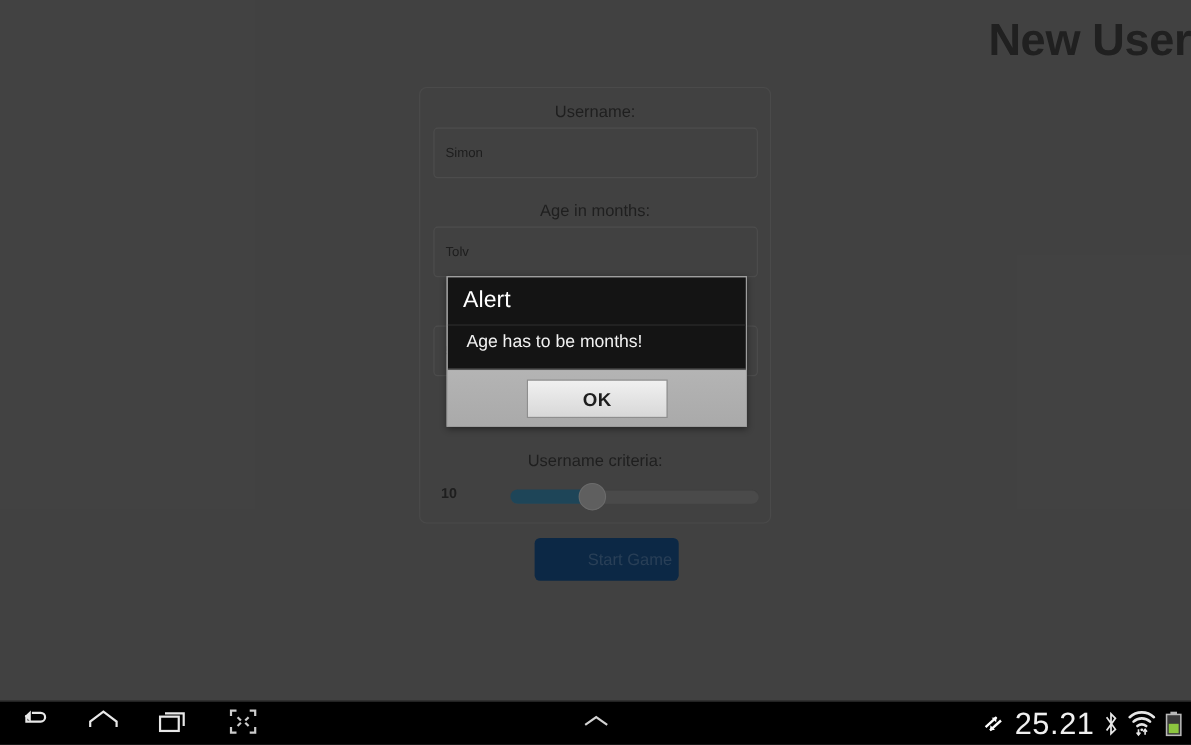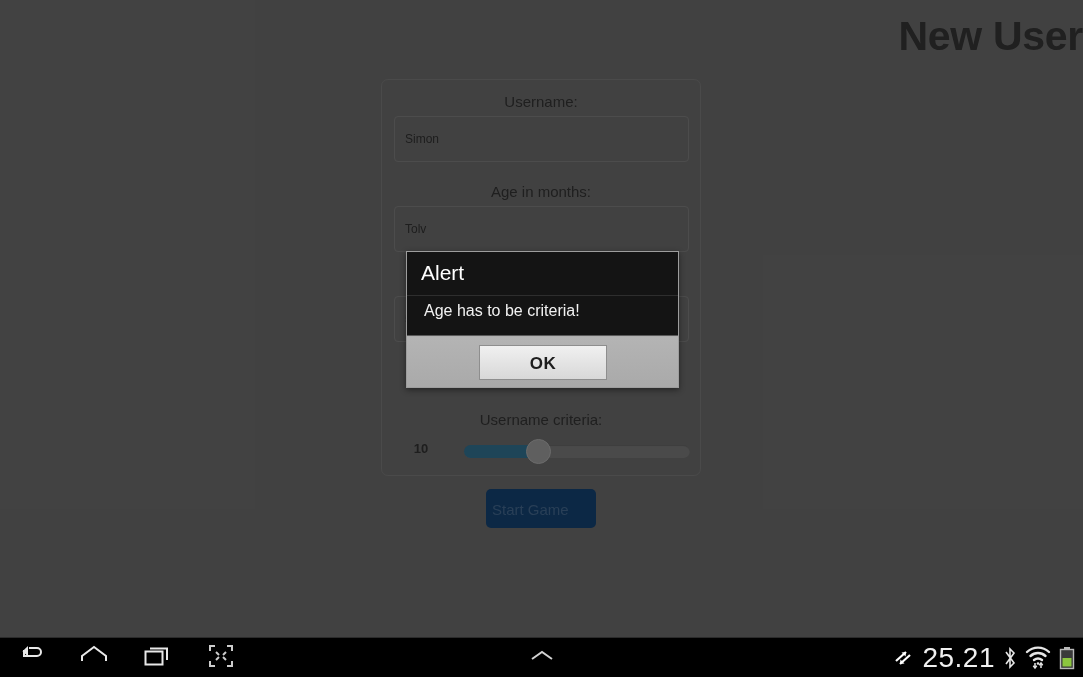--- a/index.html
+++ b/index.html
@@ -92,21 +92,21 @@
     left: 12px;
     top: 357px;
     width: 296px;
     height: 30px;
   }
   #slider-value {
     position: absolute;
     left: 7px;
     top: 4px;
     width: 40px;
-    text-align: center;
+    text-align: left;
     font-size: 13px;
     font-weight: bold;
     color: #2b2b2b;
   }
   #slider-track {
     position: absolute;
     left: 70px;
     top: 8px;
     width: 226px;
     height: 13px;
@@ -132,29 +132,29 @@
     background: #888888;
     border: 1px solid #9a9a9a;
     box-sizing: border-box;
   }
 
   
   #start-button {
     position: absolute;
     left: 486px;
     top: 489px;
-    width: 110px;
+    width: 131px;
     height: 39px;
     border-radius: 5px;
     background: #123a63;
     border: none;
     color: #3b5b7d;
     font-size: 15px;
     font-family: "Liberation Sans", sans-serif;
-    text-align: left;
+    text-align: right;
     line-height: 39px;
     cursor: default;
   }
 
   
   #scrim {
     position: absolute;
     left: 0; top: 0;
     width: 1083px;
     height: 637px;
@@ -308,21 +308,21 @@
 
 </div>
 
 <div id="scrim"></div>
 
 <div id="alert-dialog">
 
   <div id="dialog-body-panel">
     <div id="dialog-title">Alert</div>
     <div id="dialog-title-divider"></div>
-    <div id="dialog-message">Age has to be criteria!</div>
+    <div id="dialog-message">Age has to be months!</div>
   </div>
 
   <div id="dialog-button-bar">
     <button id="ok-button">OK</button>
   </div>
 
 </div>
 
 <div id="system-bar">
 

